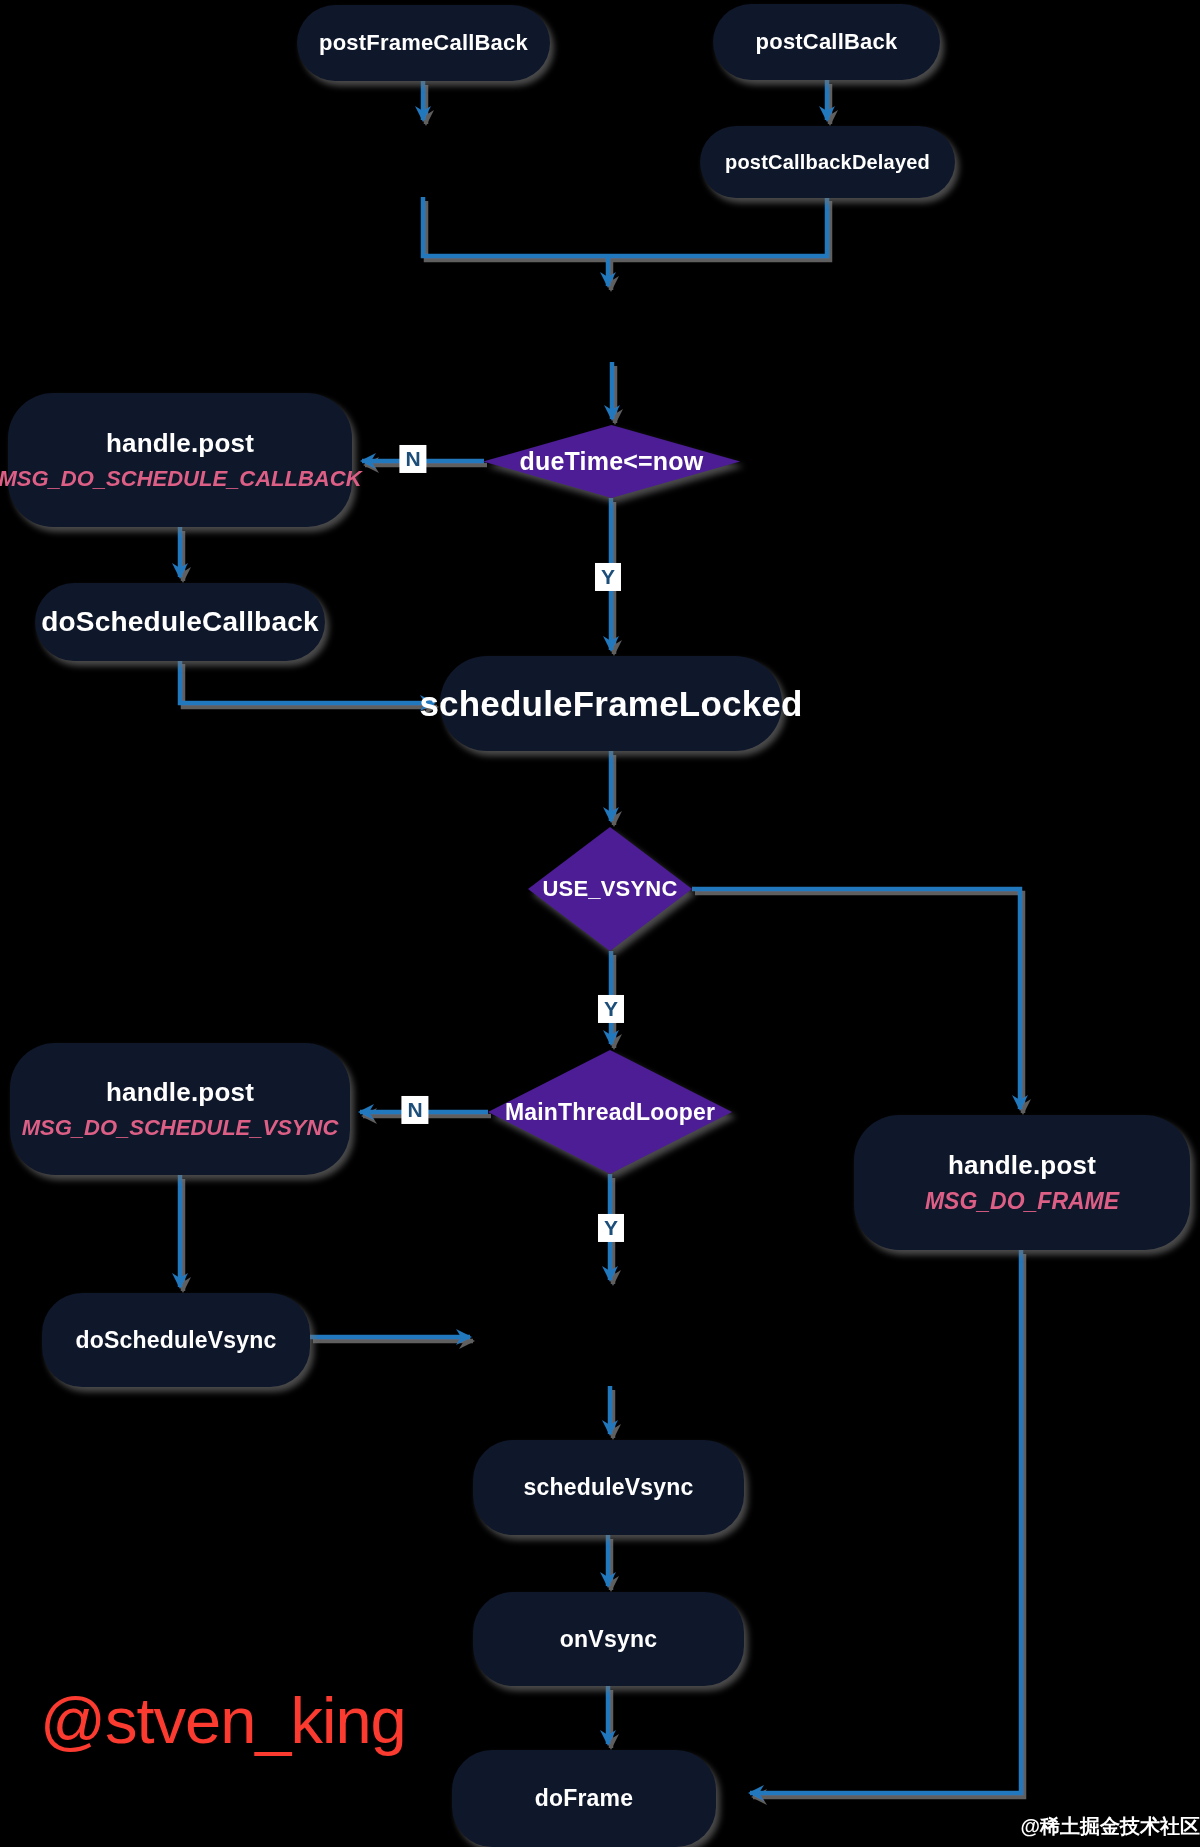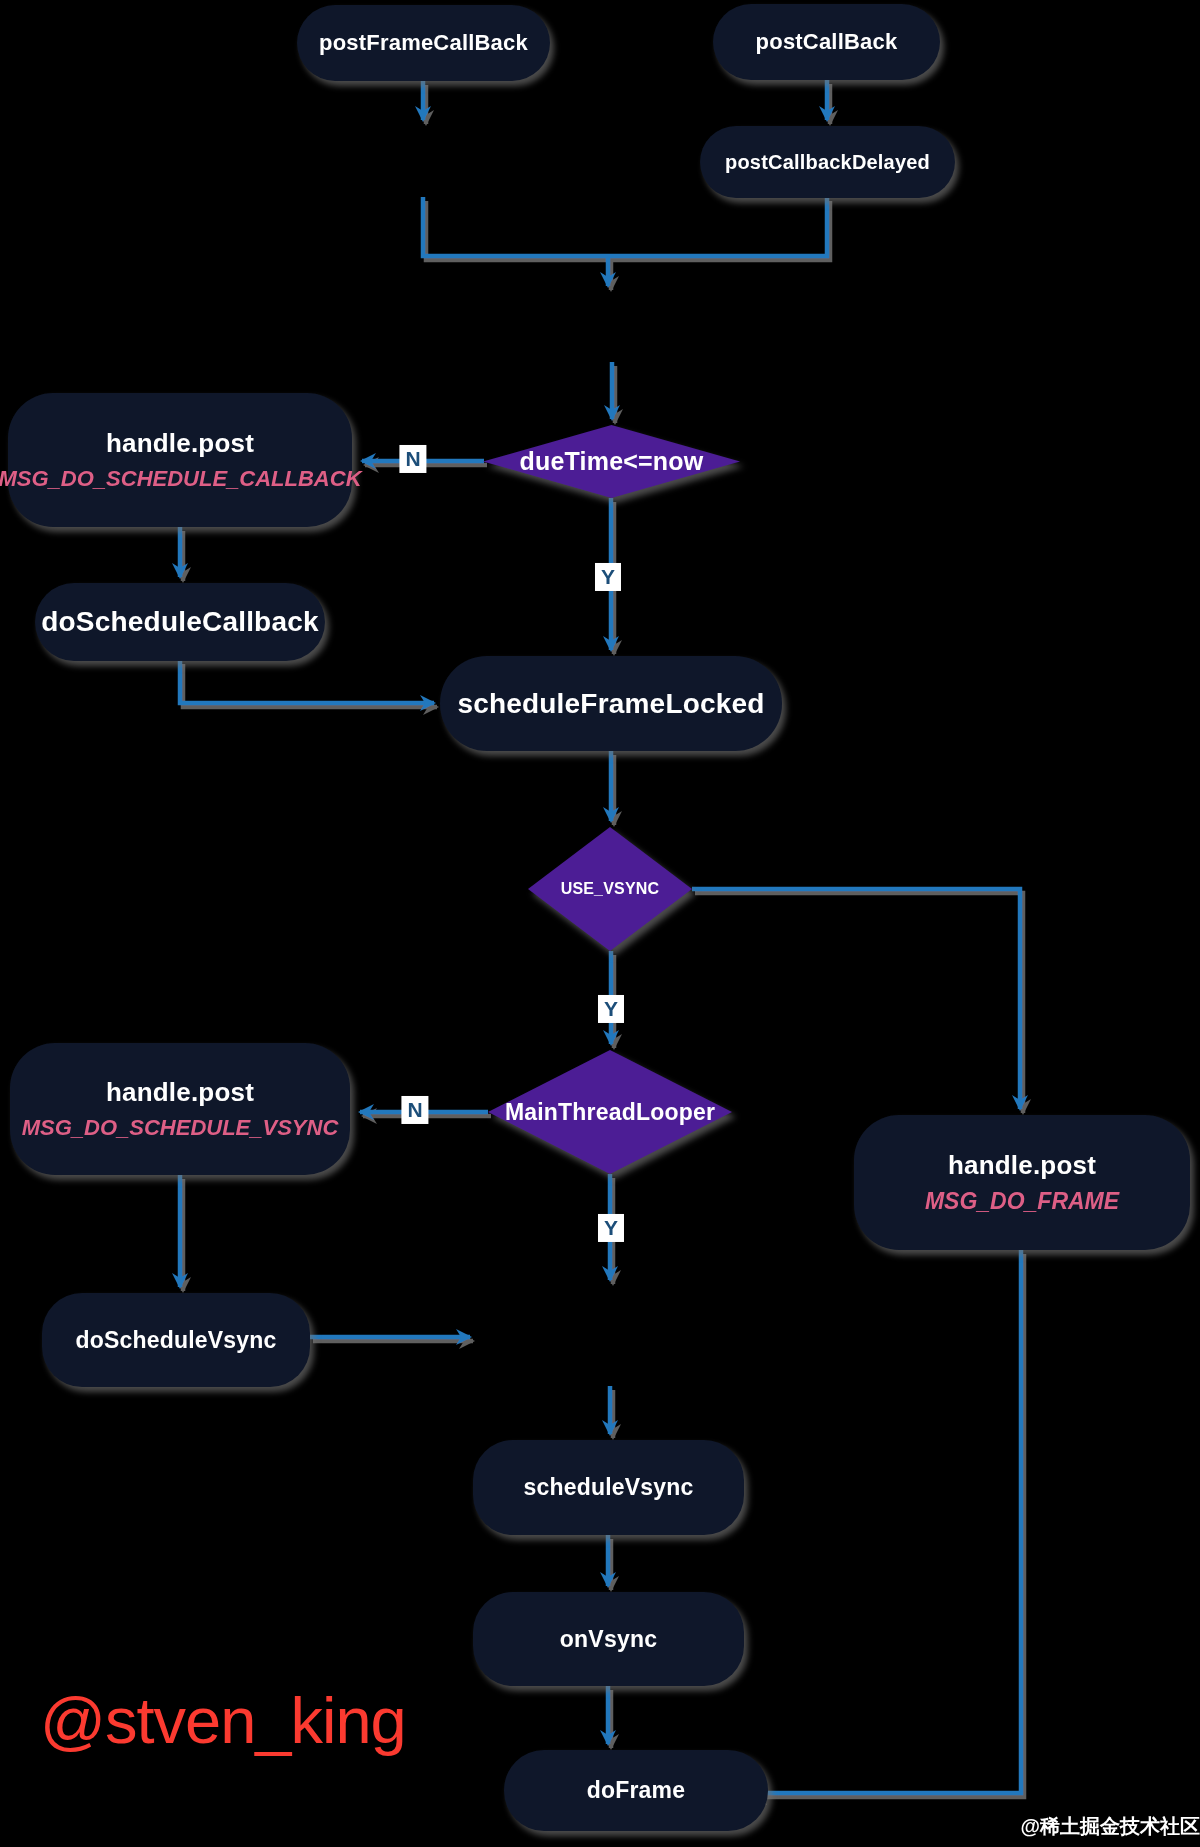--- a/index.html
+++ b/index.html
@@ -91,21 +91,21 @@
   <div class="node" style="left:8px;top:393px;width:344px;height:134px;border-radius:45px">
     <span class="nl" style="font-size:26px">handle.post</span>
     <span class="msg" style="font-size:22px">MSG_DO_SCHEDULE_CALLBACK</span>
   </div>
 
   <div class="node" style="left:35px;top:583px;width:290px;height:78px;border-radius:39px">
     <span class="nl" style="font-size:28px">doScheduleCallback</span>
   </div>
 
   <div class="node" style="left:440px;top:656px;width:342px;height:95px;border-radius:47px">
-    <span class="nl" style="font-size:28px">scheduleFrameLocked</span>
+    <span class="nl" style="font-size:35px">scheduleFrameLocked</span>
   </div>
 
   <div class="node" style="left:854px;top:1115px;width:336px;height:135px;border-radius:45px">
     <span class="nl" style="font-size:26px">handle.post</span>
     <span class="msg" style="font-size:23px">MSG_DO_FRAME</span>
   </div>
 
   <div class="node" style="left:10px;top:1043px;width:340px;height:132px;border-radius:45px">
     <span class="nl" style="font-size:26px">handle.post</span>
     <span class="msg" style="font-size:22px">MSG_DO_SCHEDULE_VSYNC</span>
@@ -117,33 +117,33 @@
 
 
   <div class="node" style="left:473px;top:1440px;width:271px;height:95px;border-radius:40px">
     <span class="nl" style="font-size:23px">scheduleVsync</span>
   </div>
 
   <div class="node" style="left:473px;top:1592px;width:271px;height:94px;border-radius:40px">
     <span class="nl" style="font-size:23px">onVsync</span>
   </div>
 
-  <div class="node" style="left:504px;top:1750px;width:264px;height:81px;border-radius:40px">
+  <div class="node" style="left:452px;top:1750px;width:264px;height:97px;border-radius:40px">
     <span class="nl" style="font-size:23px">doFrame</span>
   </div>
 
   <div class="dwrap" style="left:483px;top:425px;width:257px;height:73px">
     <div class="diamond">
       <span class="nl" style="font-size:25px">dueTime&lt;=now</span>
     </div>
   </div>
 
   <div class="dwrap" style="left:528px;top:827px;width:164px;height:124px">
     <div class="diamond">
-      <span class="nl" style="font-size:16px">USE_VSYNC</span>
+      <span class="nl" style="font-size:22px">USE_VSYNC</span>
     </div>
   </div>
 
   <div class="dwrap" style="left:488px;top:1050px;width:244px;height:124px">
     <div class="diamond">
       <span class="nl" style="font-size:23px">MainThreadLooper</span>
     </div>
   </div>
 
   <div class="chip" style="left:413px;top:459px">N</div>

